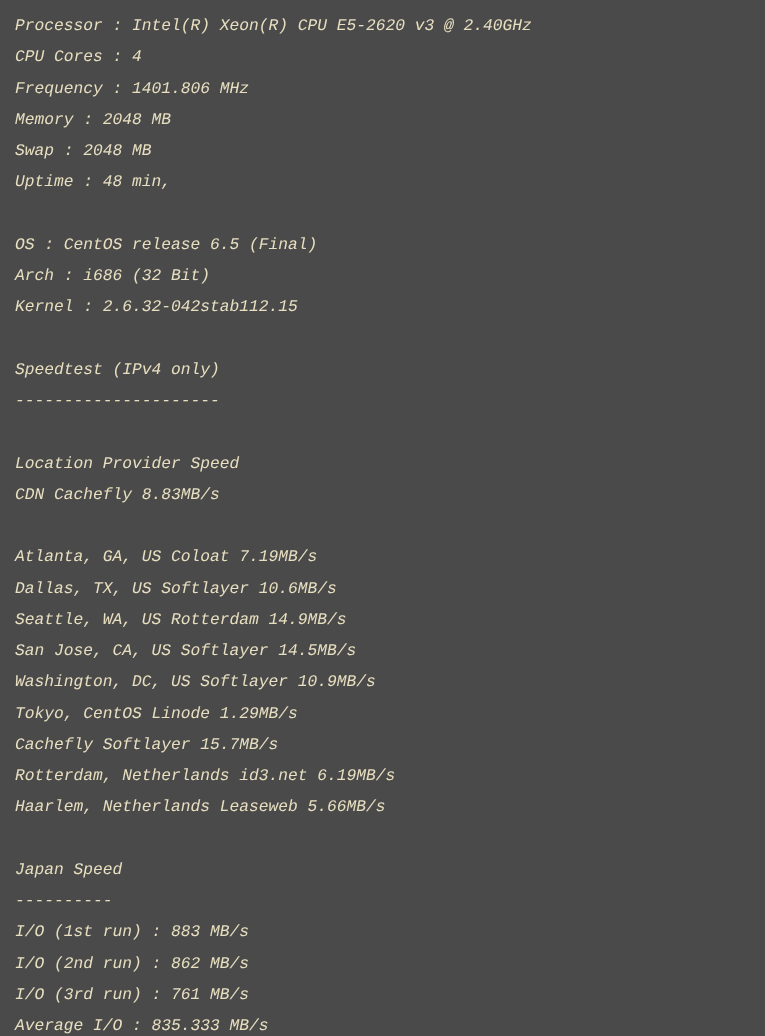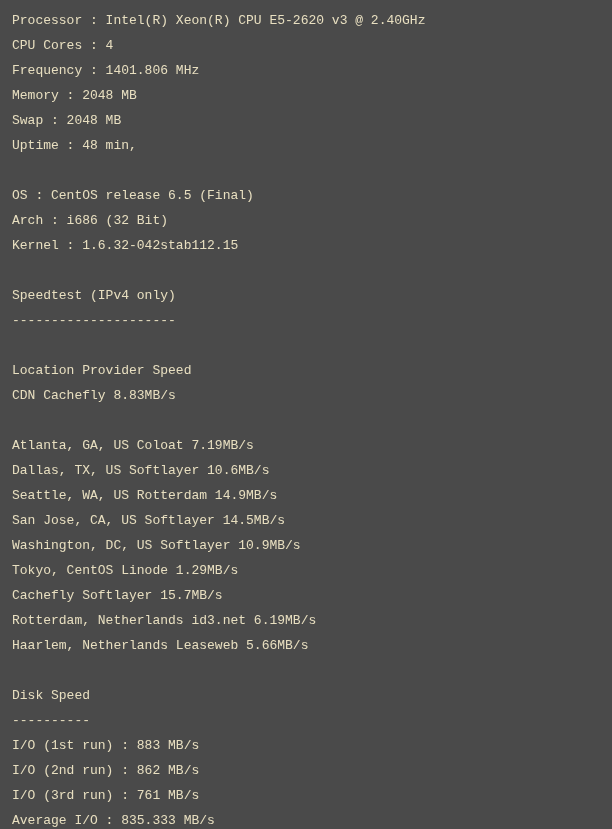--- a/index.html
+++ b/index.html
@@ -1,18 +1,19 @@
 <!DOCTYPE html>
 <html><head>
   <meta charset="utf-8">
   <style>
     * {
       margin: 0;
       padding: 0;
       box-sizing: border-box;
+      font-style: italic;
     }
     body {
       background-color: #4a4a4a;
       color: #e8dfc0;
       font-family: "Courier New", Courier, monospace;
       font-size: 13px;
       line-height: 25px;
       padding: 8px 12px;
       width: 612px;
       height: 829px;
@@ -30,36 +31,36 @@
 
 <div class="line">Processor : Intel(R) Xeon(R) CPU E5-2620 v3 @ 2.40GHz</div>
 <div class="line">CPU Cores : 4</div>
 <div class="line">Frequency : 1401.806 MHz</div>
 <div class="line">Memory : 2048 MB</div>
 <div class="line">Swap : 2048 MB</div>
 <div class="line">Uptime : 48 min,</div>
 <div class="blank"></div>
 <div class="line">OS : CentOS release 6.5 (Final)</div>
 <div class="line">Arch : i686 (32 Bit)</div>
-<div class="line">Kernel : 1.6.32-042stab112.15</div>
+<div class="line">Kernel : 2.6.32-042stab112.15</div>
 <div class="blank"></div>
 <div class="line">Speedtest (IPv4 only)</div>
 <div class="line">---------------------</div>
 <div class="blank"></div>
 <div class="line">Location Provider Speed</div>
 <div class="line">CDN Cachefly 8.83MB/s</div>
 <div class="blank"></div>
 <div class="line">Atlanta, GA, US Coloat 7.19MB/s</div>
 <div class="line">Dallas, TX, US Softlayer 10.6MB/s</div>
 <div class="line">Seattle, WA, US Rotterdam 14.9MB/s</div>
 <div class="line">San Jose, CA, US Softlayer 14.5MB/s</div>
 <div class="line">Washington, DC, US Softlayer 10.9MB/s</div>
 <div class="line">Tokyo, CentOS Linode 1.29MB/s</div>
 <div class="line">Cachefly Softlayer 15.7MB/s</div>
 <div class="line">Rotterdam, Netherlands id3.net 6.19MB/s</div>
 <div class="line">Haarlem, Netherlands Leaseweb 5.66MB/s</div>
 <div class="blank"></div>
-<div class="line">Disk Speed</div>
+<div class="line">Japan Speed</div>
 <div class="line">----------</div>
 <div class="line">I/O (1st run) : 883 MB/s</div>
 <div class="line">I/O (2nd run) : 862 MB/s</div>
 <div class="line">I/O (3rd run) : 761 MB/s</div>
 <div class="line">Average I/O : 835.333 MB/s</div>
 
 </body></html>

